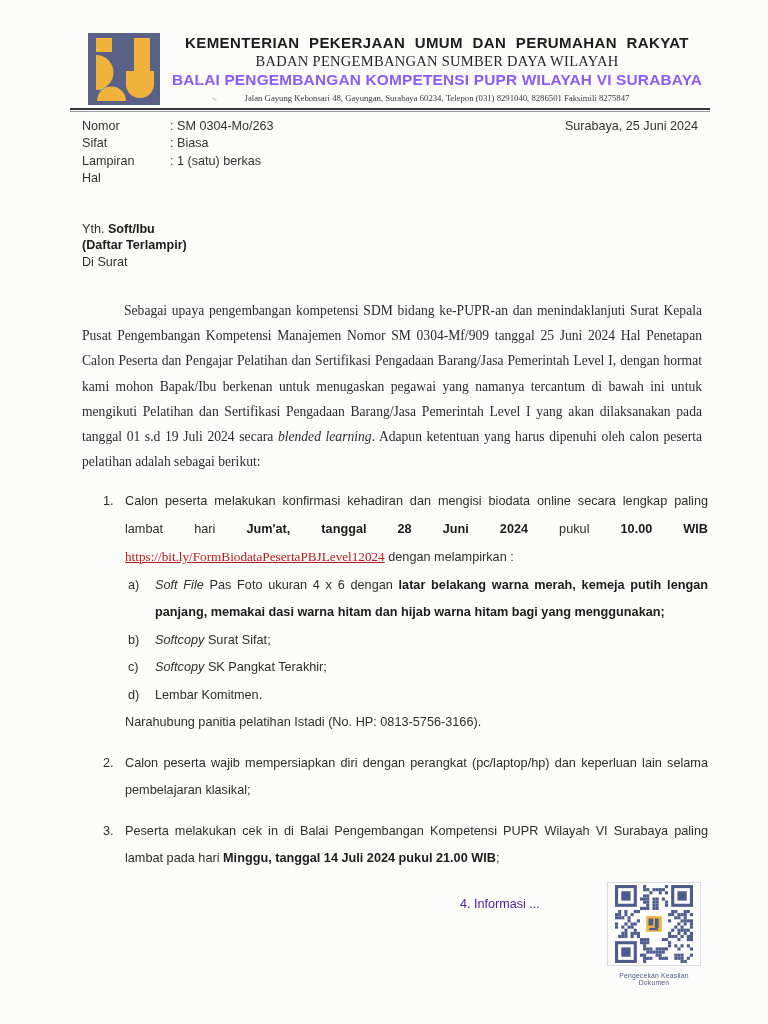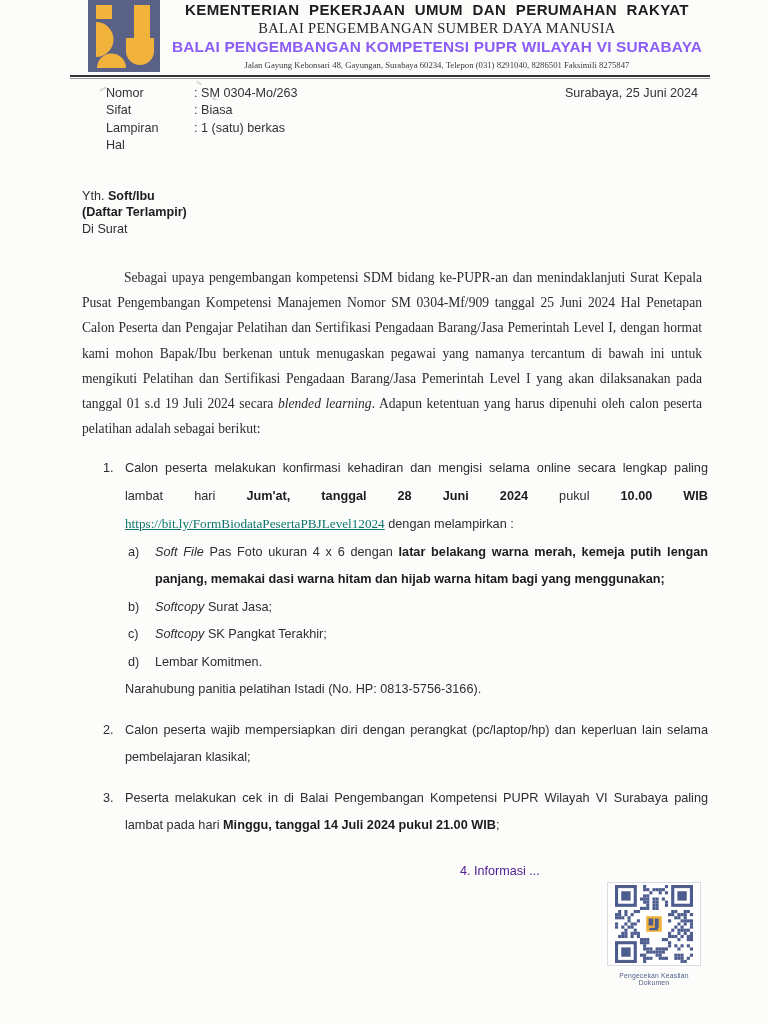--- a/index.html
+++ b/index.html
@@ -2,31 +2,31 @@
 <html><head>
 <meta charset="utf-8">
 <style>
   html,body{margin:0;padding:0;background:#e8e8e8;}
   .page{
     position:relative;width:768px;height:1024px;margin:0 auto;
     background:#fcfcfa;overflow:hidden;color:#2b2b2b;
     font-family:"Liberation Sans",sans-serif;
   }
   
-  .letterhead{display:flex;align-items:flex-start;margin:0 58px 0 70px;}
+  .letterhead{display:flex;align-items:flex-start;margin:0 58px 0 70px;padding-top:33px;}
   .logo{width:72px;height:72px;margin-left:18px;flex:0 0 auto;}
   .logo svg{width:72px;height:72px;display:block;}
   .head-text{flex:1;text-align:center;padding-left:4px;padding-top:1px;}
   .ministry{font-size:15px;font-weight:bold;letter-spacing:.4px;word-spacing:5px;color:#1d1d1d;}
   .agency{font-family:"Liberation Serif",serif;font-size:14.5px;margin-top:2px;color:#26262a;letter-spacing:.3px;}
   .office{font-size:15.4px;font-weight:bold;margin-top:1px;color:#8b5cf6;letter-spacing:.2px;}
   .address{font-family:"Liberation Serif",serif;font-size:8.7px;margin-top:4px;color:#3a3a3e;}
   .rule{margin:3px 58px 0 70px;border-top:2.4px solid #34343a;border-bottom:1px solid #9a9aa0;height:1px;}
   
-  .meta{position:relative;margin:6px 64px 0 106px;font-size:12.6px;line-height:17.4px;color:#333;}
+  .meta{position:relative;margin:6px 64px 0 82px;font-size:12.6px;line-height:17.4px;color:#333;}
   .meta-row{display:flex;}
   .meta-label{width:88px;flex:0 0 auto;}
   .hal-line2{margin-left:7px;}
   .dateline{position:absolute;right:6px;top:0;color:#333;text-align:center;}
   
   .recipient{margin:33px 0 0 82px;font-size:12.6px;line-height:16.8px;color:#2f2f2f;}
   .bold{font-weight:bold;color:#1c1c1c;}
   
   .para{
     margin:27px 66px 0 82px;font-family:"Liberation Serif",serif;
@@ -35,21 +35,21 @@
   .para i{font-style:italic;}
   
   .list{margin:14px 60px 0 103px;font-size:12.7px;line-height:27.5px;color:#2e2e2e;}
   .li{display:flex;margin-bottom:13px;}
   .num{width:22px;flex:0 0 auto;}
   .li-body{flex:1;text-align:justify;}
   .sub{display:flex;margin-left:3px;}
   .sub-marker{width:27px;flex:0 0 auto;}
   .sub-body{flex:1;text-align:justify;}
   .contact{margin-left:0;}
-  a.doclink{color:#0f766e;text-decoration:underline;font-family:"Liberation Serif",serif;font-size:13.2px;}
+  a.doclink{color:#b91c1c;text-decoration:underline;font-family:"Liberation Serif",serif;font-size:13.2px;}
   
   .continuation{margin:24px 0 0 460px;font-size:12.6px;color:#4c1d95;}
   
   .qr-block{position:absolute;left:604px;top:882px;width:100px;text-align:center;}
   .qr-frame{border:1px solid #d9dce4;background:#fff;padding:2px;display:inline-block;}
   .qr-frame svg{display:block;width:88px;height:78px;}
   .qr-caption{font-size:6.8px;color:#4e5d86;margin-top:2px;letter-spacing:.2px;}
   
   .artifact{position:absolute;background:#b9b9b9;opacity:.55;border-radius:2px;}
   .a1{left:99px;top:88px;width:8px;height:1.6px;transform:rotate(-28deg);}
@@ -71,21 +71,21 @@
         <rect x="0" y="0" width="72" height="72" fill="#5a6186"></rect>
         <rect x="8" y="5" width="16" height="14" fill="#f2b33d"></rect>
         <path d="M8,22 a17.5,17.5 0 0 1 0,35 z" fill="#f2b33d"></path>
         <rect x="46" y="5" width="16" height="36" fill="#f2b33d"></rect>
         <path d="M38,38 h28 v13 a14,14 0 0 1 -28,0 z" fill="#f2b33d"></path>
         <path d="M9,68 a14.5,14.5 0 0 1 29,0 z" fill="#f2b33d"></path>
       </svg>
     </div>
     <div class="head-text">
       <div class="ministry">KEMENTERIAN PEKERJAAN UMUM DAN PERUMAHAN RAKYAT</div>
-      <div class="agency">BALAI PENGEMBANGAN SUMBER DAYA MANUSIA</div>
+      <div class="agency">BADAN PENGEMBANGAN SUMBER DAYA WILAYAH</div>
       <div class="office">BALAI PENGEMBANGAN KOMPETENSI PUPR WILAYAH VI SURABAYA</div>
       <div class="address">Jalan Gayung Kebonsari 48, Gayungan, Surabaya 60234, Telepon (031) 8291040, 8286501 Faksimili 8275847</div>
     </div>
   </header>
   <div class="rule"></div>
 
   <div class="meta">
     <div class="meta-row">
       <span class="meta-label">Nomor</span>
       <span class="meta-value">: SM 0304-Mo/263</span>
@@ -110,29 +110,29 @@
     <div>Di Surat</div>
   </div>
 
   <p class="para"><span>Sebagai upaya pengembangan kompetensi SDM bidang ke-PUPR-an dan menindaklanjuti Surat Kepala Pusat Pengembangan Kompetensi Manajemen Nomor SM 0304-Mf/909 tanggal 25 Juni 2024 Hal Penetapan Calon Peserta dan Pengajar Pelatihan dan Sertifikasi Pengadaan Barang/Jasa Pemerintah Level I, dengan hormat kami mohon Bapak/Ibu berkenan untuk menugaskan pegawai yang namanya tercantum di bawah ini untuk mengikuti Pelatihan dan Sertifikasi Pengadaan Barang/Jasa Pemerintah Level I yang akan dilaksanakan pada tanggal 01 s.d 19 Juli 2024 secara </span><i>blended learning</i><span>. Adapun ketentuan yang harus dipenuhi oleh calon peserta pelatihan adalah sebagai berikut:</span></p>
 
   <div class="list">
 
     <div class="li">
       <span class="num">1.</span>
       <div class="li-body">
-        <span>Calon peserta melakukan konfirmasi kehadiran dan mengisi selama online secara lengkap paling lambat hari </span><span class="bold">Jum'at, tanggal 28 Juni 2024</span><span> pukul </span><span class="bold">10.00 WIB</span><span> </span><a class="doclink" href="#">https://bit.ly/FormBiodataPesertaPBJLevel12024</a><span> dengan melampirkan :</span>
+        <span>Calon peserta melakukan konfirmasi kehadiran dan mengisi biodata online secara lengkap paling lambat hari </span><span class="bold">Jum'at, tanggal 28 Juni 2024</span><span> pukul </span><span class="bold">10.00 WIB</span><span> </span><a class="doclink" href="#">https://bit.ly/FormBiodataPesertaPBJLevel12024</a><span> dengan melampirkan :</span>
 
         <div class="sub">
           <span class="sub-marker">a)</span>
           <span class="sub-body"><i>Soft File</i><span> Pas Foto ukuran 4 x 6 dengan </span><span class="bold">latar belakang warna merah, kemeja putih lengan panjang, memakai dasi warna hitam dan hijab warna hitam bagi yang menggunakan;</span></span>
         </div>
         <div class="sub">
           <span class="sub-marker">b)</span>
-          <span class="sub-body"><i>Softcopy</i><span> Surat Jasa;</span></span>
+          <span class="sub-body"><i>Softcopy</i><span> Surat Sifat;</span></span>
         </div>
         <div class="sub">
           <span class="sub-marker">c)</span>
           <span class="sub-body"><i>Softcopy</i><span> SK Pangkat Terakhir;</span></span>
         </div>
         <div class="sub">
           <span class="sub-marker">d)</span>
           <span class="sub-body">Lembar Komitmen.</span>
         </div>
         <div class="contact">Narahubung panitia pelatihan Istadi (No. HP: 0813-5756-3166).</div>

